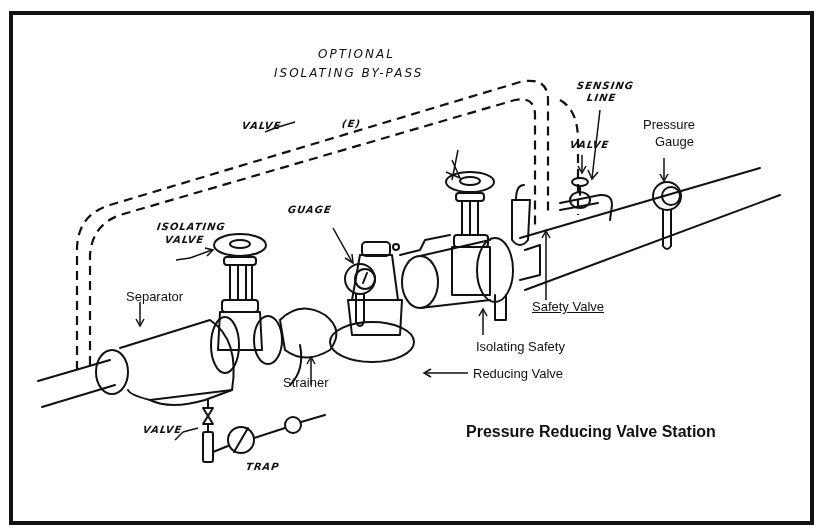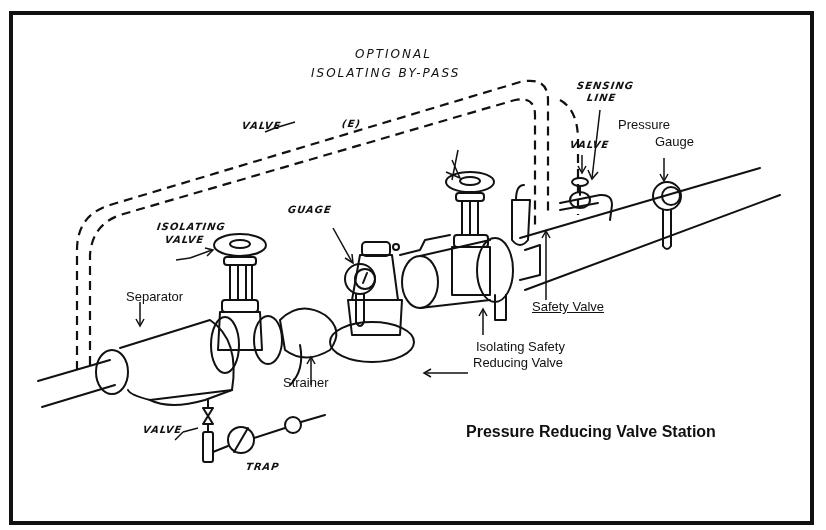--- a/index.html
+++ b/index.html
@@ -5,21 +5,21 @@
   html, body { margin: 0; padding: 0; background: #ffffff; }
   body { width: 826px; height: 530px; position: relative; overflow: hidden; }
   .frame {
     position: absolute; left: 9px; top: 11px; width: 797px; height: 506px;
     border: 4px solid #111; background: #fff; box-sizing: content-box;
   }
   svg.art { position: absolute; left: 0; top: 0; }
   .lbl { position: absolute; color: #111; white-space: nowrap; line-height: 1; }
   .print { font-family: "Liberation Sans", sans-serif; font-size: 13px; }
   .hand { font-family: "DejaVu Sans", sans-serif; font-size: 10px; font-style: italic; font-weight: bold; letter-spacing: 1px; transform: skewX(-8deg); }
-  .hand-lg { font-family: "DejaVu Sans", sans-serif; font-size: 12px; font-style: italic; letter-spacing: 2px; margin-left: 37px; }
+  .hand-lg { font-family: "DejaVu Sans", sans-serif; font-size: 12px; font-style: italic; letter-spacing: 2px; }
   .title { font-family: "Liberation Sans", sans-serif; font-size: 16px; font-weight: bold; text-align: center; }
 </style>
 </head>
 <body>
 
 <div class="frame"></div>
 
 <svg class="art" width="826" height="530" viewBox="0 0 826 530">
   <g fill="none" stroke="#111" stroke-width="2" stroke-linecap="round" stroke-linejoin="round">
 
@@ -174,21 +174,21 @@
 <div class="lbl hand" style="left:342px; top:119px;">(E)</div>
 <div class="lbl hand" style="left:577px; top:81px;">SENSING</div>
 <div class="lbl hand" style="left:587px; top:93px;">LINE</div>
 <div class="lbl hand" style="left:570px; top:140px;">VALVE</div>
 <div class="lbl hand" style="left:157px; top:222px;">ISOLATING</div>
 <div class="lbl hand" style="left:165px; top:235px;">VALVE</div>
 <div class="lbl hand" style="left:288px; top:205px;">GUAGE</div>
 <div class="lbl hand" style="left:143px; top:425px;">VALVE</div>
 <div class="lbl hand" style="left:246px; top:462px;">TRAP</div>
 
-<div class="lbl print" style="left:618px; top:118px;">Pressure</div>
+<div class="lbl print" style="left:643px; top:118px;">Pressure</div>
 <div class="lbl print" style="left:655px; top:135px;">Gauge</div>
 <div class="lbl print" style="left:126px; top:290px;">Separator</div>
 <div class="lbl print" style="left:532px; top:300px;text-decoration:underline;">Safety Valve</div>
 <div class="lbl print" style="left:476px; top:340px;">Isolating Safety</div>
-<div class="lbl print" style="left:473px; top:356px;">Reducing Valve</div>
+<div class="lbl print" style="left:473px; top:367px;">Reducing Valve</div>
 <div class="lbl print" style="left:283px; top:376px;">Strainer</div>
 
 <div class="lbl title" style="left:466px; top:424px;">Pressure Reducing Valve Station</div>
 
 </body></html>

